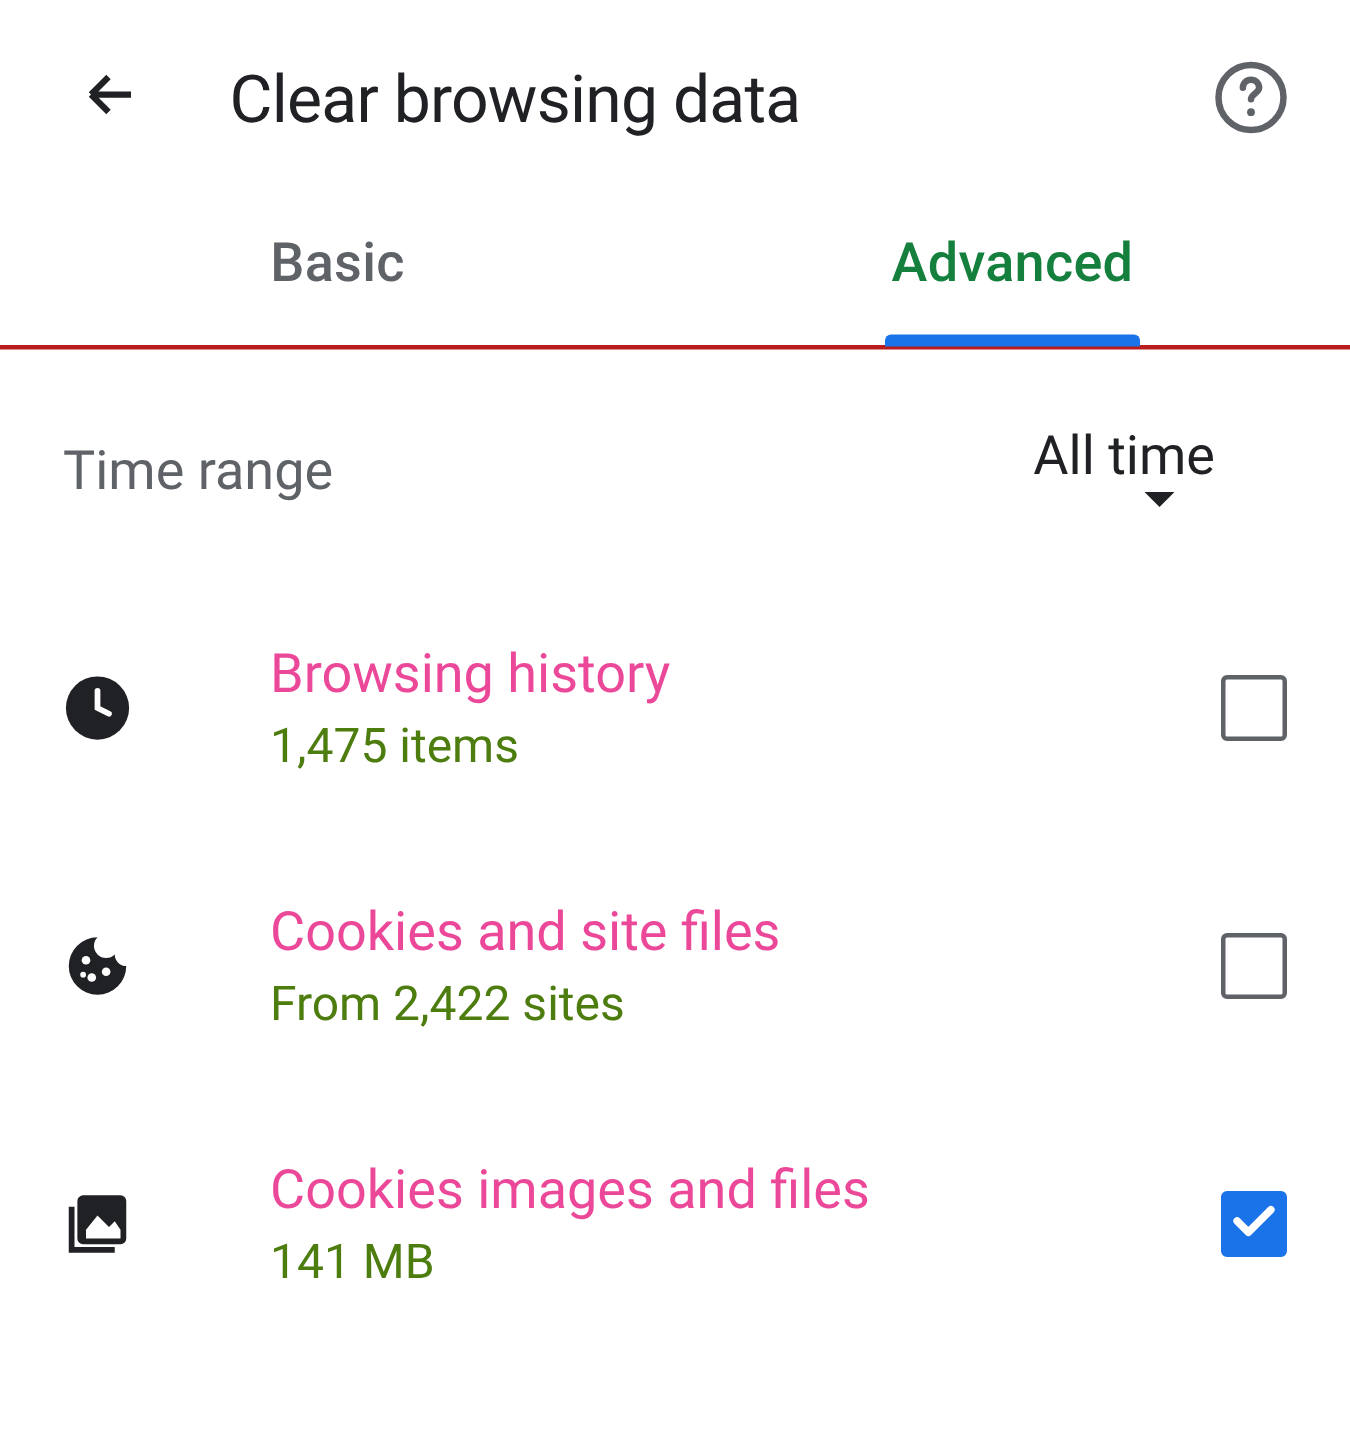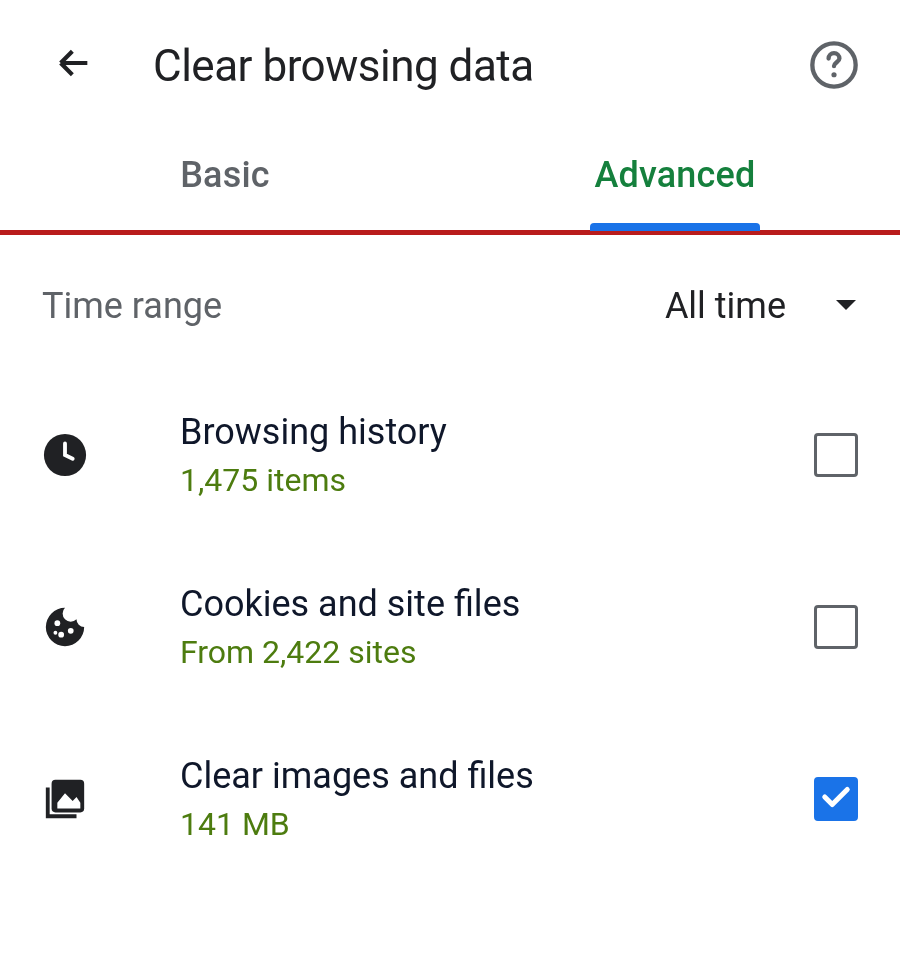--- a/index.html
+++ b/index.html
@@ -50,21 +50,21 @@
       cursor: pointer;
       background: none;
       border: none;
     }
     .help-button svg {
       width: 52px;
       height: 52px;
     }
     .tabs {
       display: flex;
-      border-bottom: 5px solid #b91c1c;
+      border-bottom: 3px solid #b91c1c;
       justify-content: flex-end;
     }
     .tab {
       flex: 1;
       text-align: center;
       padding: 32px 0 34px 0;
       font-size: 36px;
       font-weight: 500;
       cursor: pointer;
       position: relative;
@@ -99,20 +99,21 @@
     }
     .time-range-label {
       font-size: 36px;
       color: #5f6368;
       font-weight: 400;
     }
     .time-range-dropdown {
       display: flex;
       align-items: center;
       cursor: pointer;
+      flex-direction: column;
     }
     .time-range-value {
       font-size: 36px;
       color: #202124;
       font-weight: 400;
       margin-right: 48px;
     }
     .dropdown-arrow svg {
       width: 24px;
       height: 14px;
@@ -136,21 +137,21 @@
     .item-icon svg {
       width: 46px;
       height: 46px;
     }
     .item-text {
       margin-left: 92px;
       flex: 1;
     }
     .item-title {
       font-size: 36px;
-      color: #0f172a;
+      color: #ec4899;
       font-weight: 400;
       margin-bottom: 8px;
     }
     .item-subtitle {
       font-size: 32px;
       color: #4d7c0f;
       font-weight: 400;
     }
     .checkbox {
       width: 44px;
@@ -248,21 +249,21 @@
 
     <div class="list-item">
       <div class="item-icon">
         <svg viewBox="0 0 24 24">
           <rect x="5" y="2" width="17" height="17" rx="2" fill="#202124"></rect>
           <path d="M8 14 L12 9 L16 13 L18 11 L20 14 L20 17 L8 17 Z" fill="#ffffff"></path>
           <path d="M2 6 L2 22 L18 22 L18 20 L4 20 L4 6 Z" fill="#202124"></path>
         </svg>
       </div>
       <div class="item-text">
-        <div class="item-title">Clear images and files</div>
+        <div class="item-title">Cookies images and files</div>
         <div class="item-subtitle">141 MB</div>
       </div>
       <div class="checkbox checkbox-checked">
         <span>
           <svg viewBox="0 0 24 18" fill="none" stroke="#ffffff" stroke-width="4" stroke-linecap="round" stroke-linejoin="round">
             <path d="M3 9 L9 15 L21 3"></path>
           </svg>
         </span>
       </div>
     </div>

